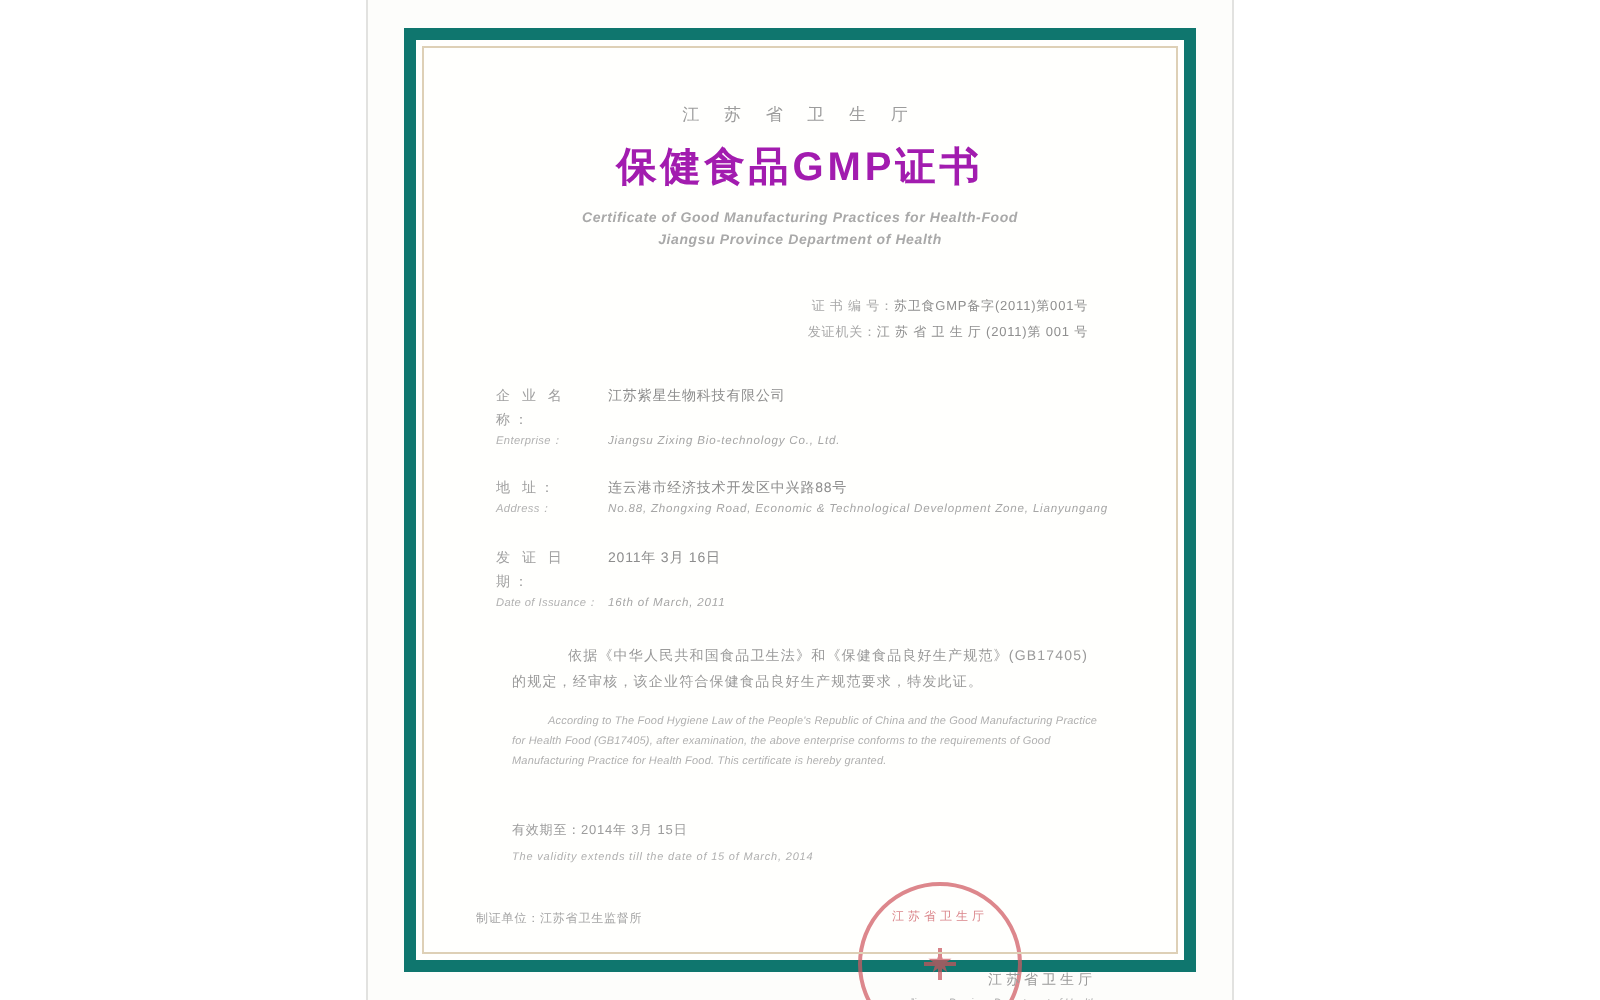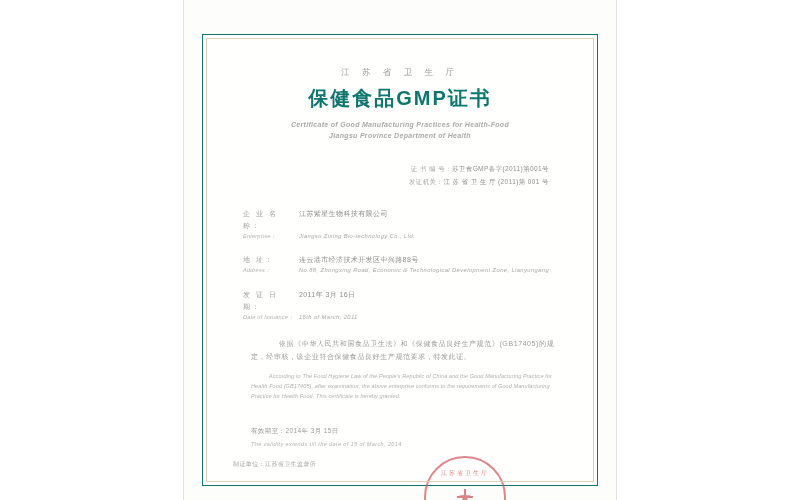--- a/index.html
+++ b/index.html
@@ -34,24 +34,23 @@
     box-sizing: border-box;
     border-left: 1px solid #e2e2e0;
     border-right: 1px solid #e2e2e0;
   }
   .cert-border {
     position: absolute;
     left: 18px;
     top: 14px;
     right: 18px;
     bottom: 14px;
-    border: 1px solid #0f766e;
+    border: 6px solid #0f766e;
     box-sizing: border-box;
     background: #fffffd;
-    margin-top: 20px;
   }
   .cert-border::after {
     content: "";
     position: absolute;
     left: 3px;
     top: 3px;
     right: 3px;
     bottom: 3px;
     border: 1px solid #ded0b6;
     pointer-events: none;
@@ -69,21 +68,21 @@
     font-size: 8.5px;
     letter-spacing: 5px;
     color: #9c9c9c;
     margin-top: 14px;
   }
   .main-title {
     text-align: center;
     font-size: 20px;
     font-weight: bold;
     letter-spacing: 2px;
-    color: #0f766e;
+    color: #a21caf;
     margin-top: 6px;
   }
   .sub-title-en {
     text-align: center;
     font-size: 7px;
     font-style: italic;
     font-weight: bold;
     color: #a9a9a9;
     margin-top: 7px;
     letter-spacing: 0.3px;

